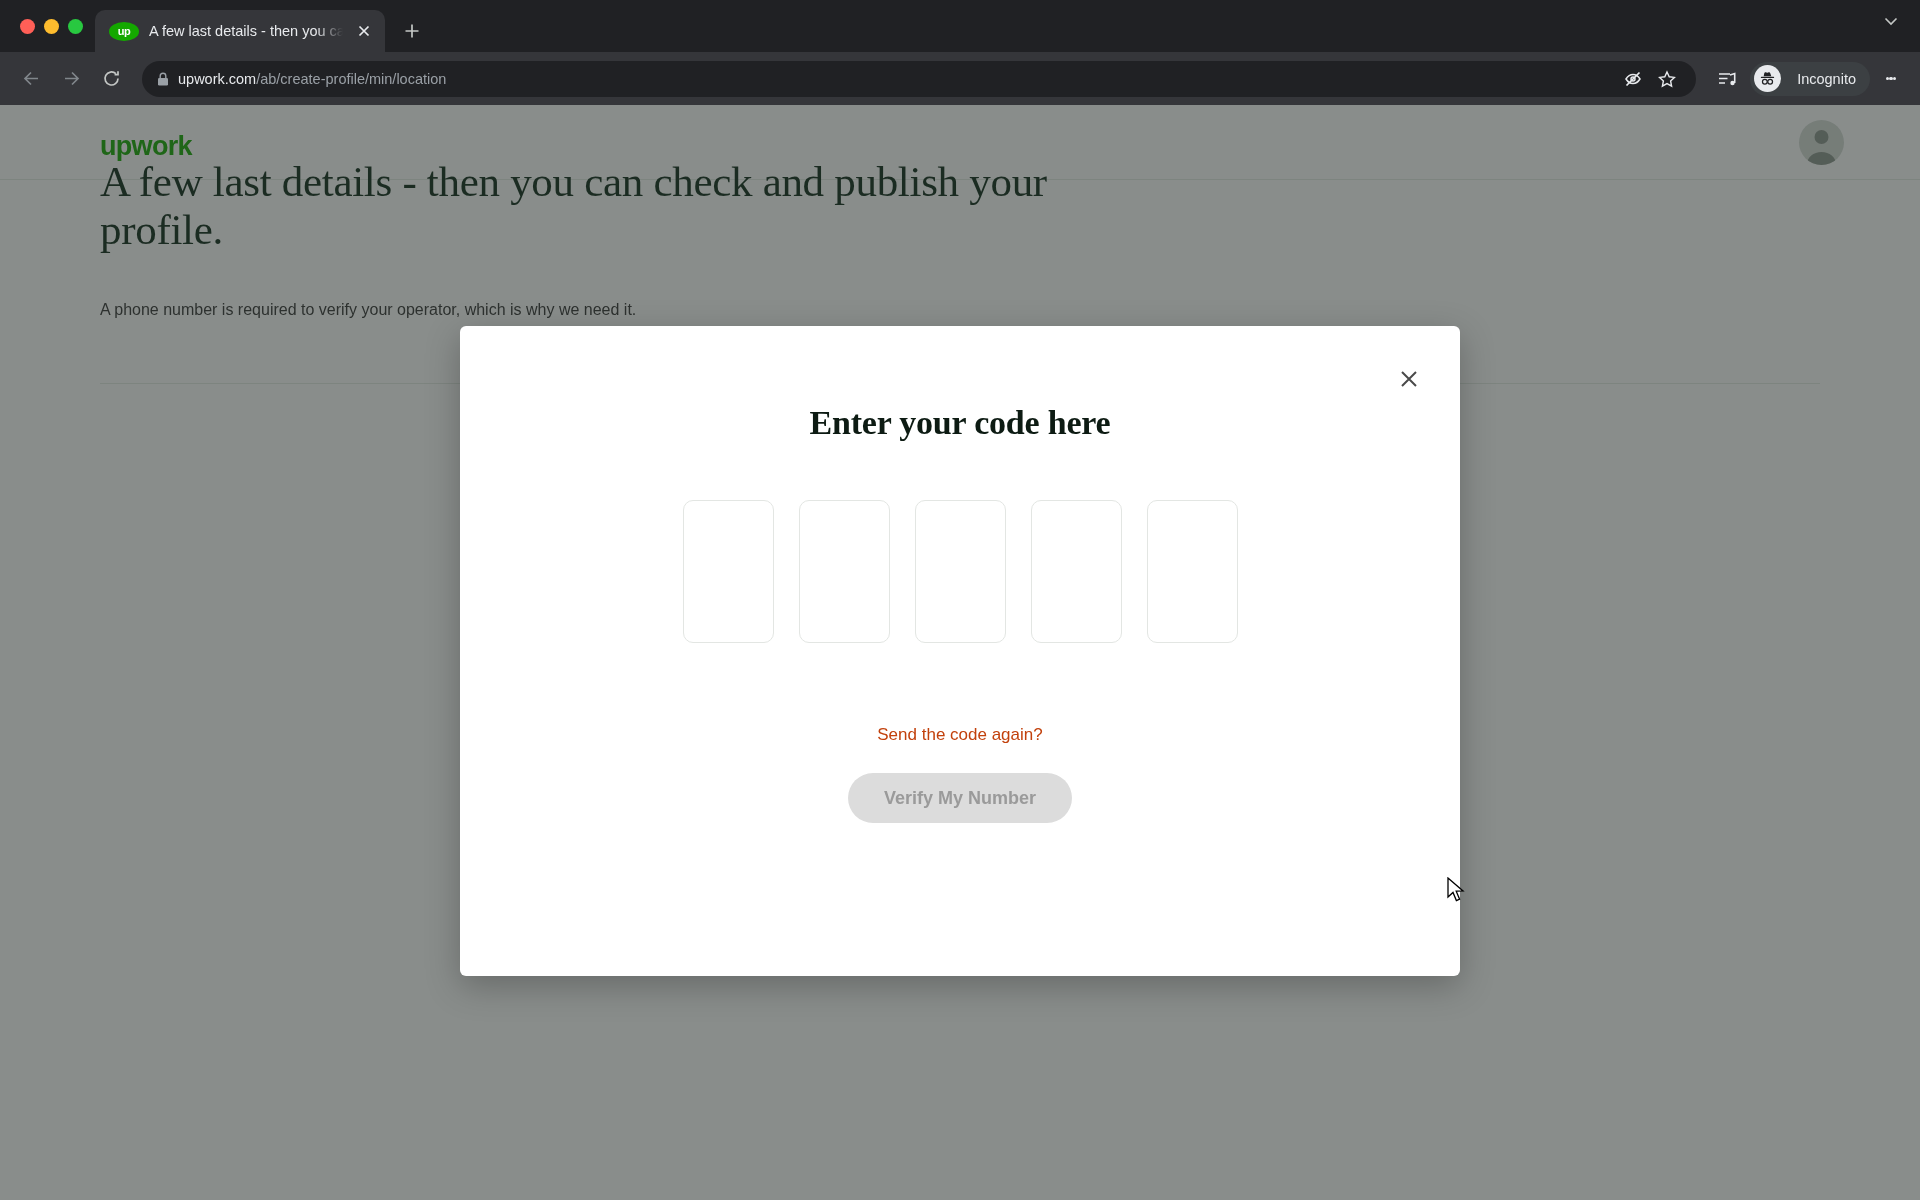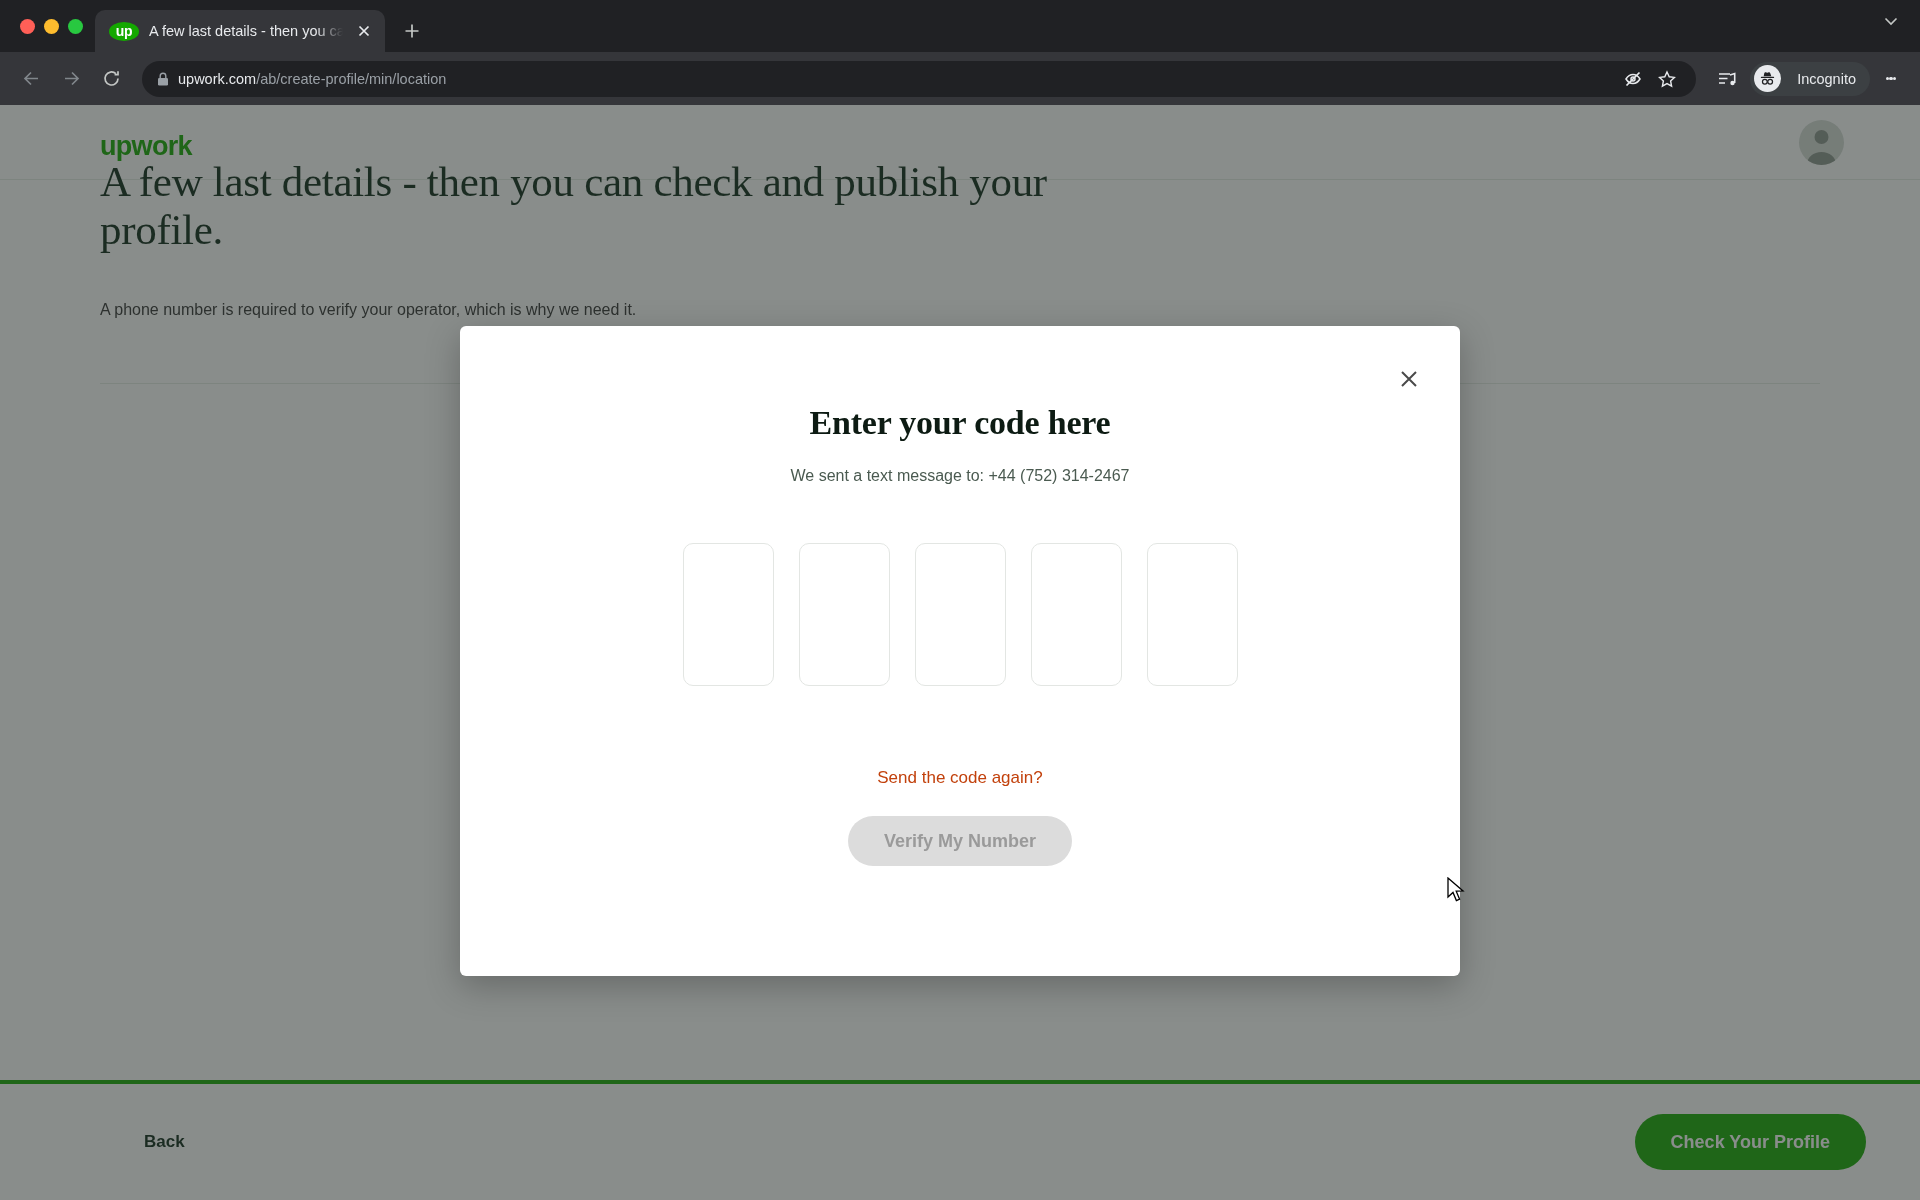--- a/index.html
+++ b/index.html
@@ -45,21 +45,21 @@
     min-width: 280px;
     max-width: 290px;
     gap: 10px;
     position: relative;
   }
   .tab-favicon {
     width: 30px; height: 19px;
     border-radius: 50%;
     background: #14a800;
     color: #fff;
-    font-size: 14px;
+    font-size: 11px;
     font-weight: bold;
     display: flex; align-items: center; justify-content: center;
     flex: 0 0 auto;
     letter-spacing: -0.4px;
   }
   .tab-title {
     color: #e8eaed;
     font-size: 14.5px;
     white-space: nowrap;
     overflow: hidden;
@@ -501,37 +501,32 @@
           <div class="form-divider"></div>
           <div class="form-right">
             <div class="field-label">Phone number</div>
             <div class="field-box">+44 (752) 314-2467</div>
             <button class="send-code-btn">Send Code</button>
             <p class="note">We'll send you a text with a code to enter (we don't charge for this, but your operator might). We won't share your number with clients.</p>
           </div>
         </div>
       </div>
 
-      <div class="bottom-bar">
-        <button class="btn-back">Back</button>
-        <button class="btn-primary">Check Your Profile</button>
-      </div>
     </div>
 
     <div class="scrim"></div>
   </div>
 
   <div class="modal">
     <button class="modal-close">
       <svg width="26" height="26" viewBox="0 0 26 26" fill="none" stroke="currentColor" stroke-width="2">
         <path d="M6 6 L20 20 M20 6 L6 20"></path>
       </svg>
     </button>
     <h2 class="modal-title">Enter your code here</h2>
-    <p class="modal-sub">We sent a text message to: +44 (752) 314-2467</p>
 
     <div class="code-row">
       <input class="code-box" maxlength="1" value="" style="">
       <input class="code-box" maxlength="1" value="" style="">
       <input class="code-box" maxlength="1" value="" style="">
       <input class="code-box" maxlength="1" value="" style="">
       <input class="code-box" maxlength="1" value="" style="">
     </div>
 
     <div class="resend-wrap">

